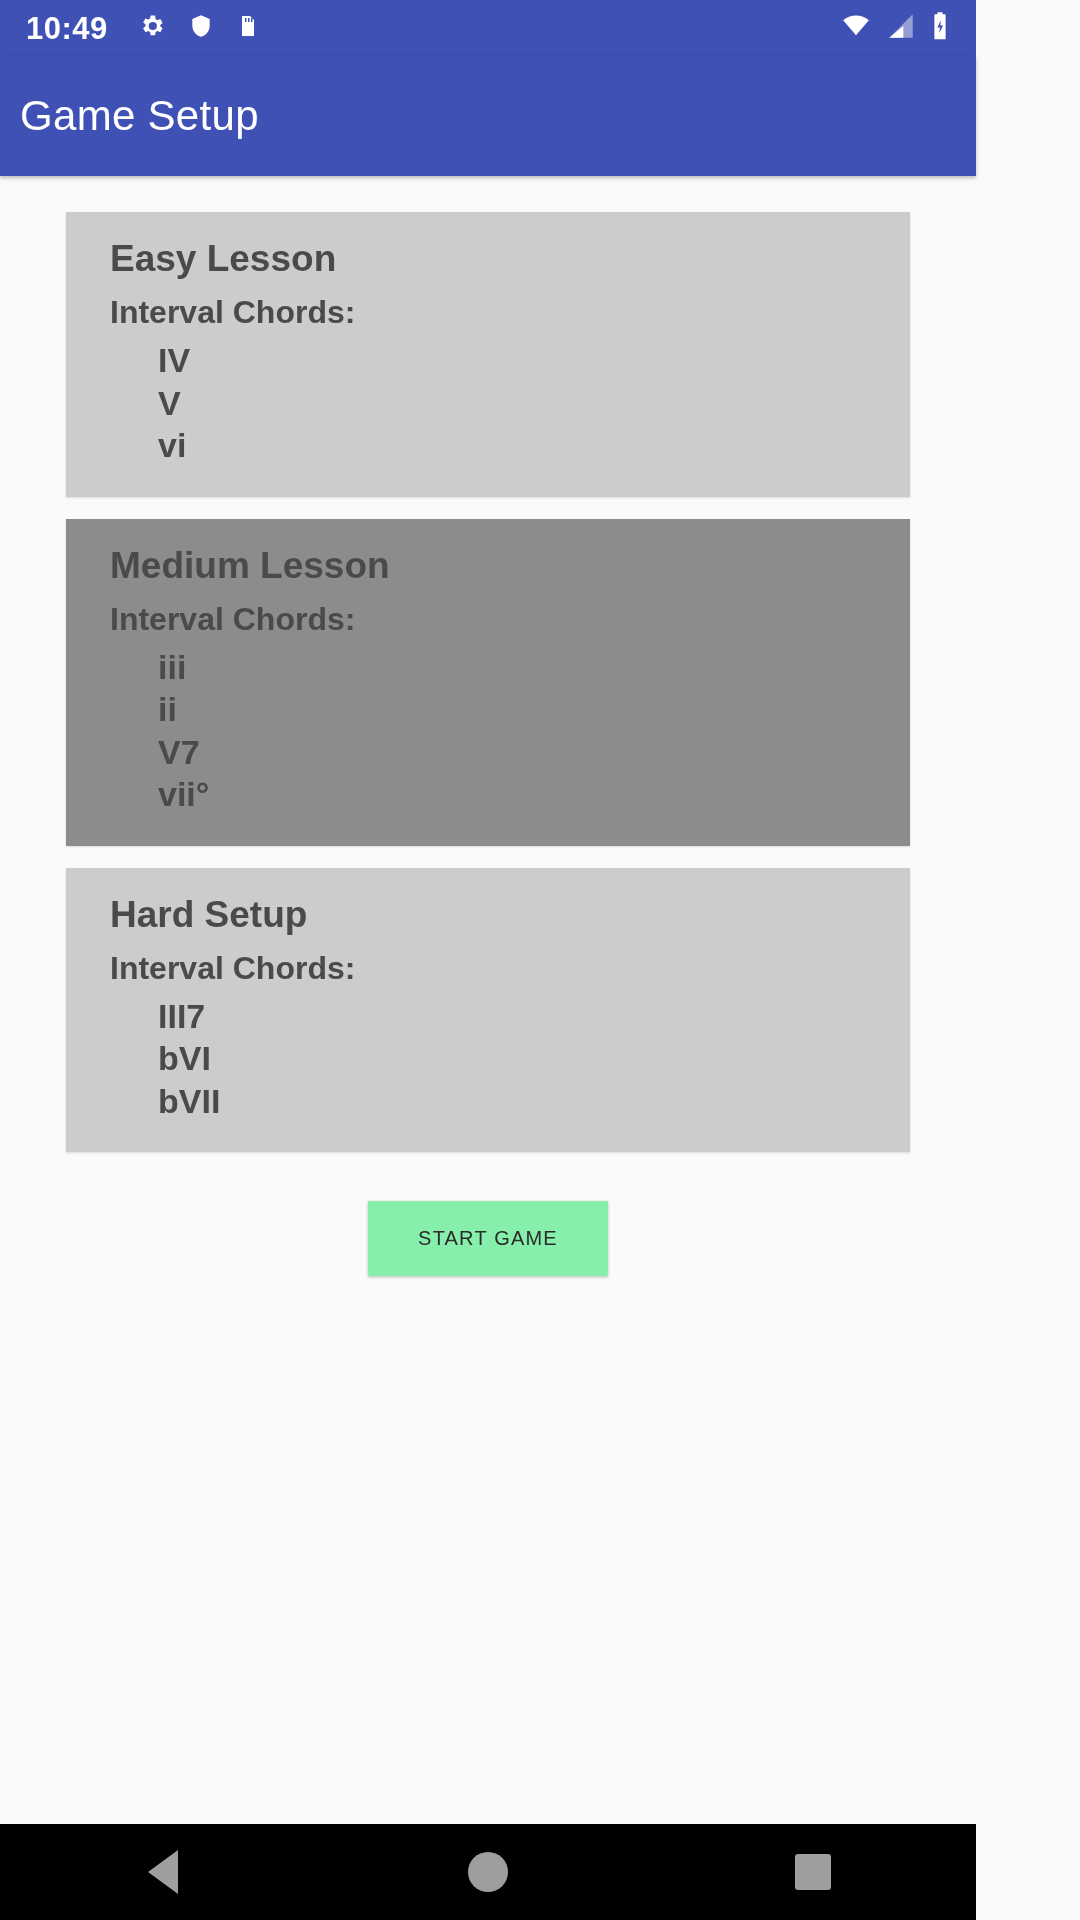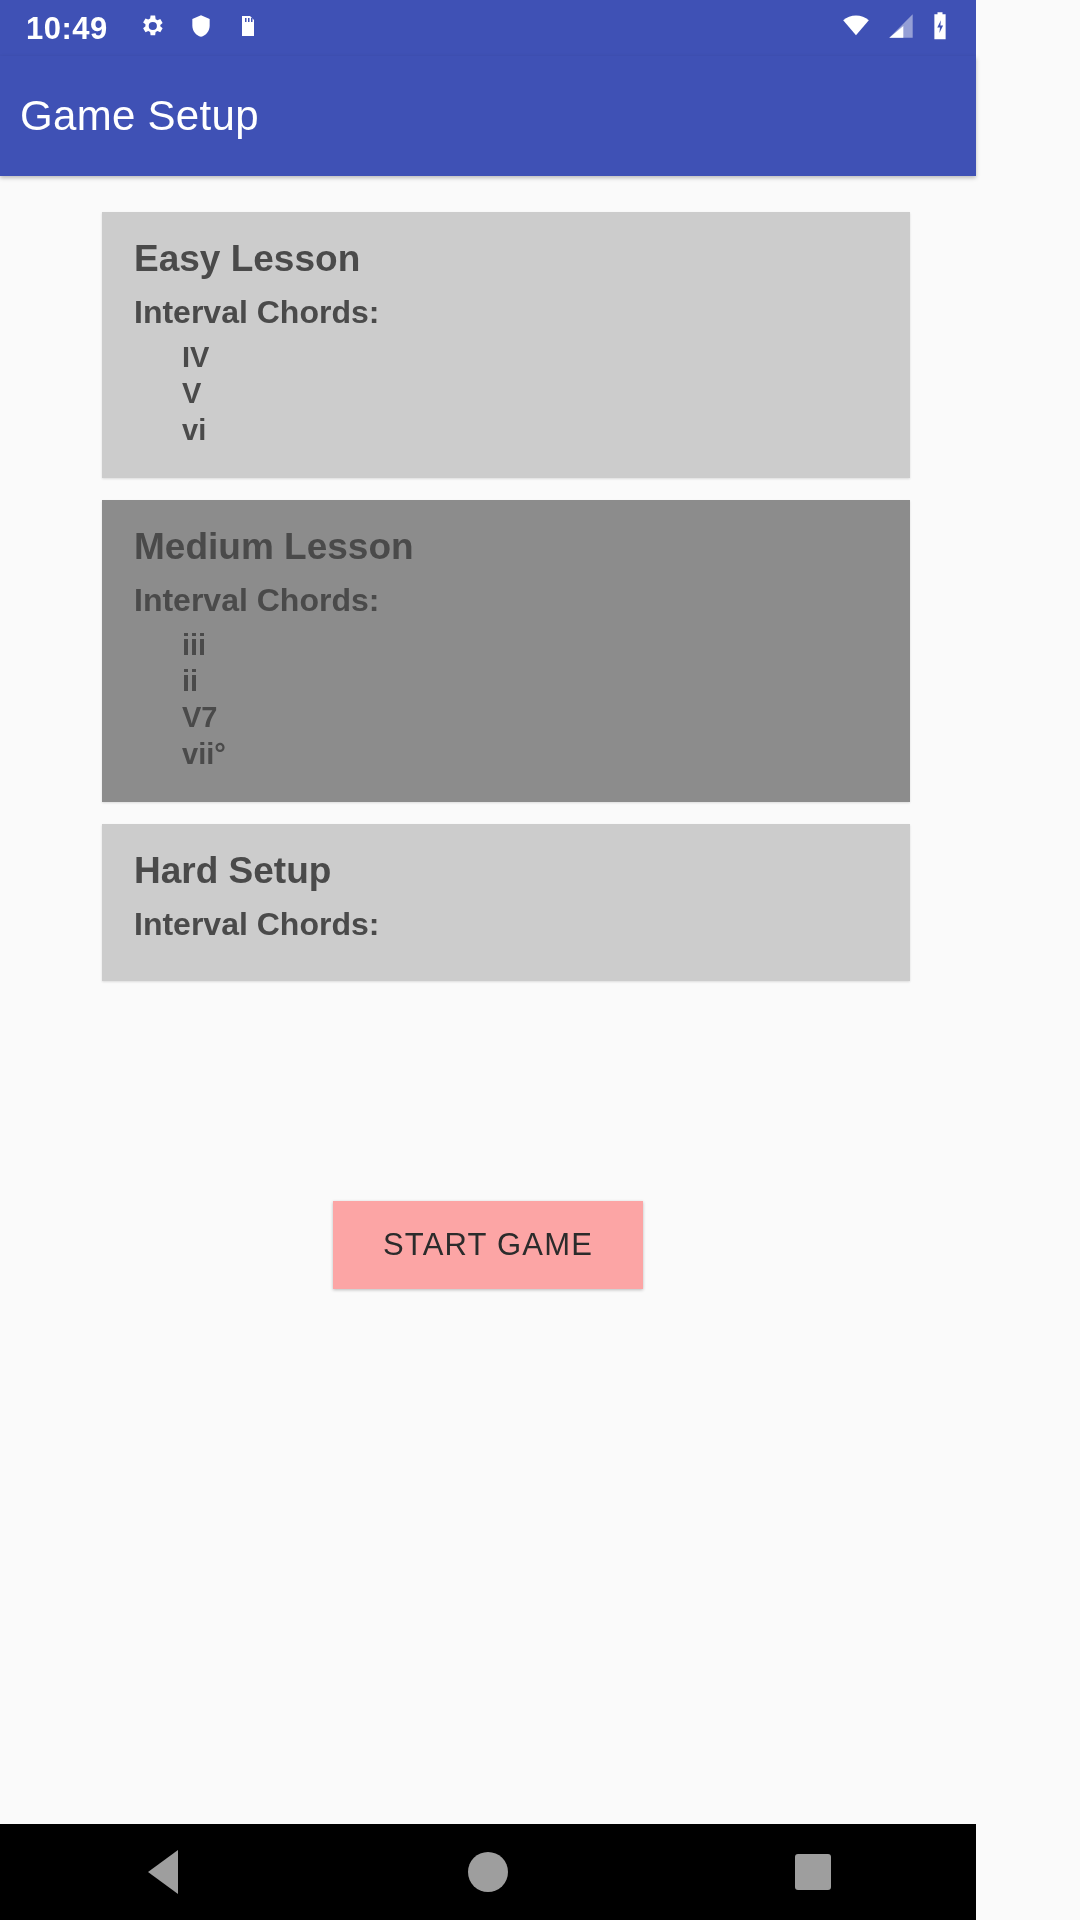--- a/index.html
+++ b/index.html
@@ -72,23 +72,22 @@
     flex: 1 1 auto;
     position: relative;
     background: #fafafa;
     padding: 0 66px;
     padding-top: 14px;
   }
 
   .lesson-card {
     background: #cccccc;
     margin-top: 22px;
-    padding: 26px 36px 30px 32px;
+    padding: 26px 36px 30px 44px;
     box-shadow: 0 1px 2px rgba(0,0,0,0.12);
-    margin-left: 36px;
   }
   .lesson-card.selected {
     background: #8c8c8c;
   }
   .lesson-title {
     font-size: 37px;
     font-weight: bold;
     color: #4a4a4a;
     margin-bottom: 14px;
   }
@@ -96,40 +95,40 @@
     font-size: 32px;
     font-weight: bold;
     color: #4a4a4a;
     margin-bottom: 8px;
   }
   .chord-list {
     list-style: none;
     padding-left: 48px;
   }
   .chord-item {
-    font-size: 29px;
+    font-size: 34px;
     font-weight: bold;
     color: #4a4a4a;
     line-height: 1.25;
   }
 
   .start-wrap {
     position: absolute;
     left: 0;
     right: 0;
     top: 1025px;
     display: flex;
     justify-content: center;
   }
   .start-btn {
-    background: #fca5a5;
+    background: #86efac;
     border: none;
     color: #2b2b2b;
     font-family: "Liberation Sans", sans-serif;
-    font-size: 31px;
+    font-size: 20px;
     letter-spacing: 1.2px;
     padding: 26px 50px;
     min-width: 218px;
     box-shadow: 0 1px 3px rgba(0,0,0,0.25);
     cursor: pointer;
   }
 
   
   .nav-bar {
     height: 96px;
@@ -231,20 +230,25 @@
         <li class="chord-item">iii</li>
         <li class="chord-item">ii</li>
         <li class="chord-item">V7</li>
         <li class="chord-item">vii°</li>
       </ul>
     </div>
 
     <div class="lesson-card">
       <div class="lesson-title">Hard Setup</div>
       <div class="lesson-subtitle">Interval Chords:</div>
+      <ul class="chord-list">
+        <li class="chord-item">III7</li>
+        <li class="chord-item">bVI</li>
+        <li class="chord-item">bVII</li>
+      </ul>
     </div>
 
     <div class="start-wrap">
       <button class="start-btn">START GAME</button>
     </div>
 
   </div>
 
   <div class="nav-bar">
     <div class="nav-btn">

